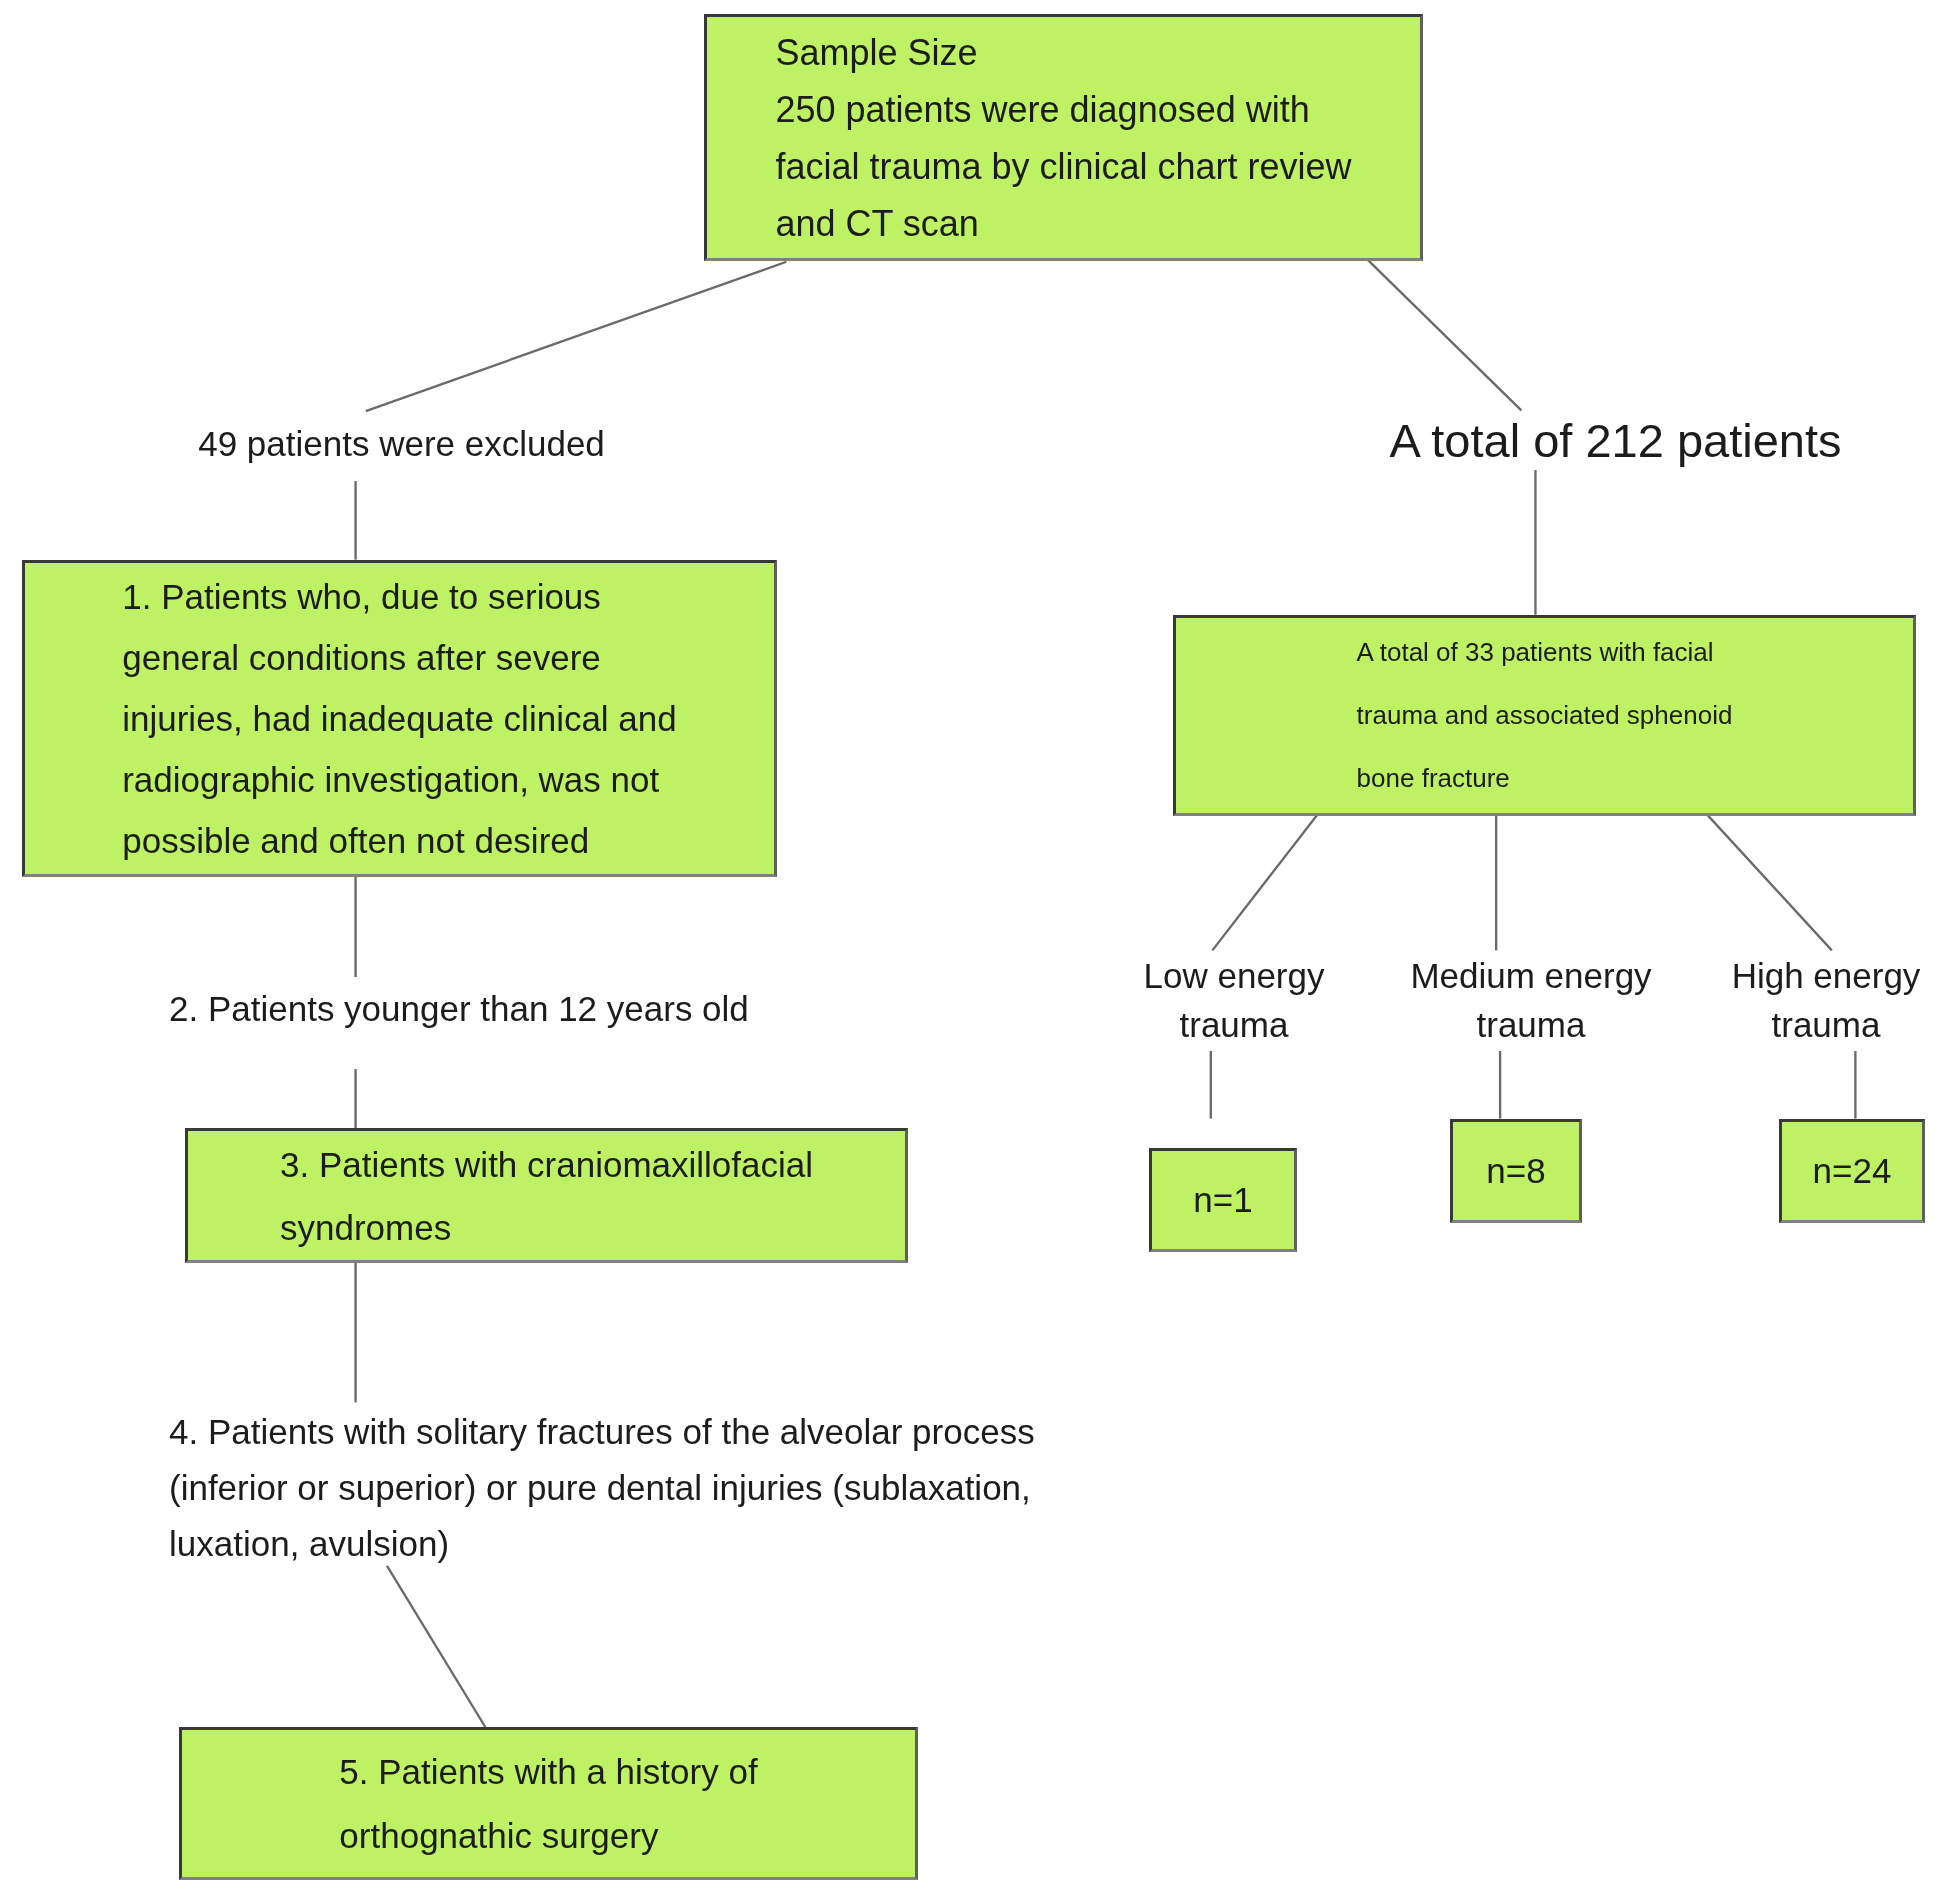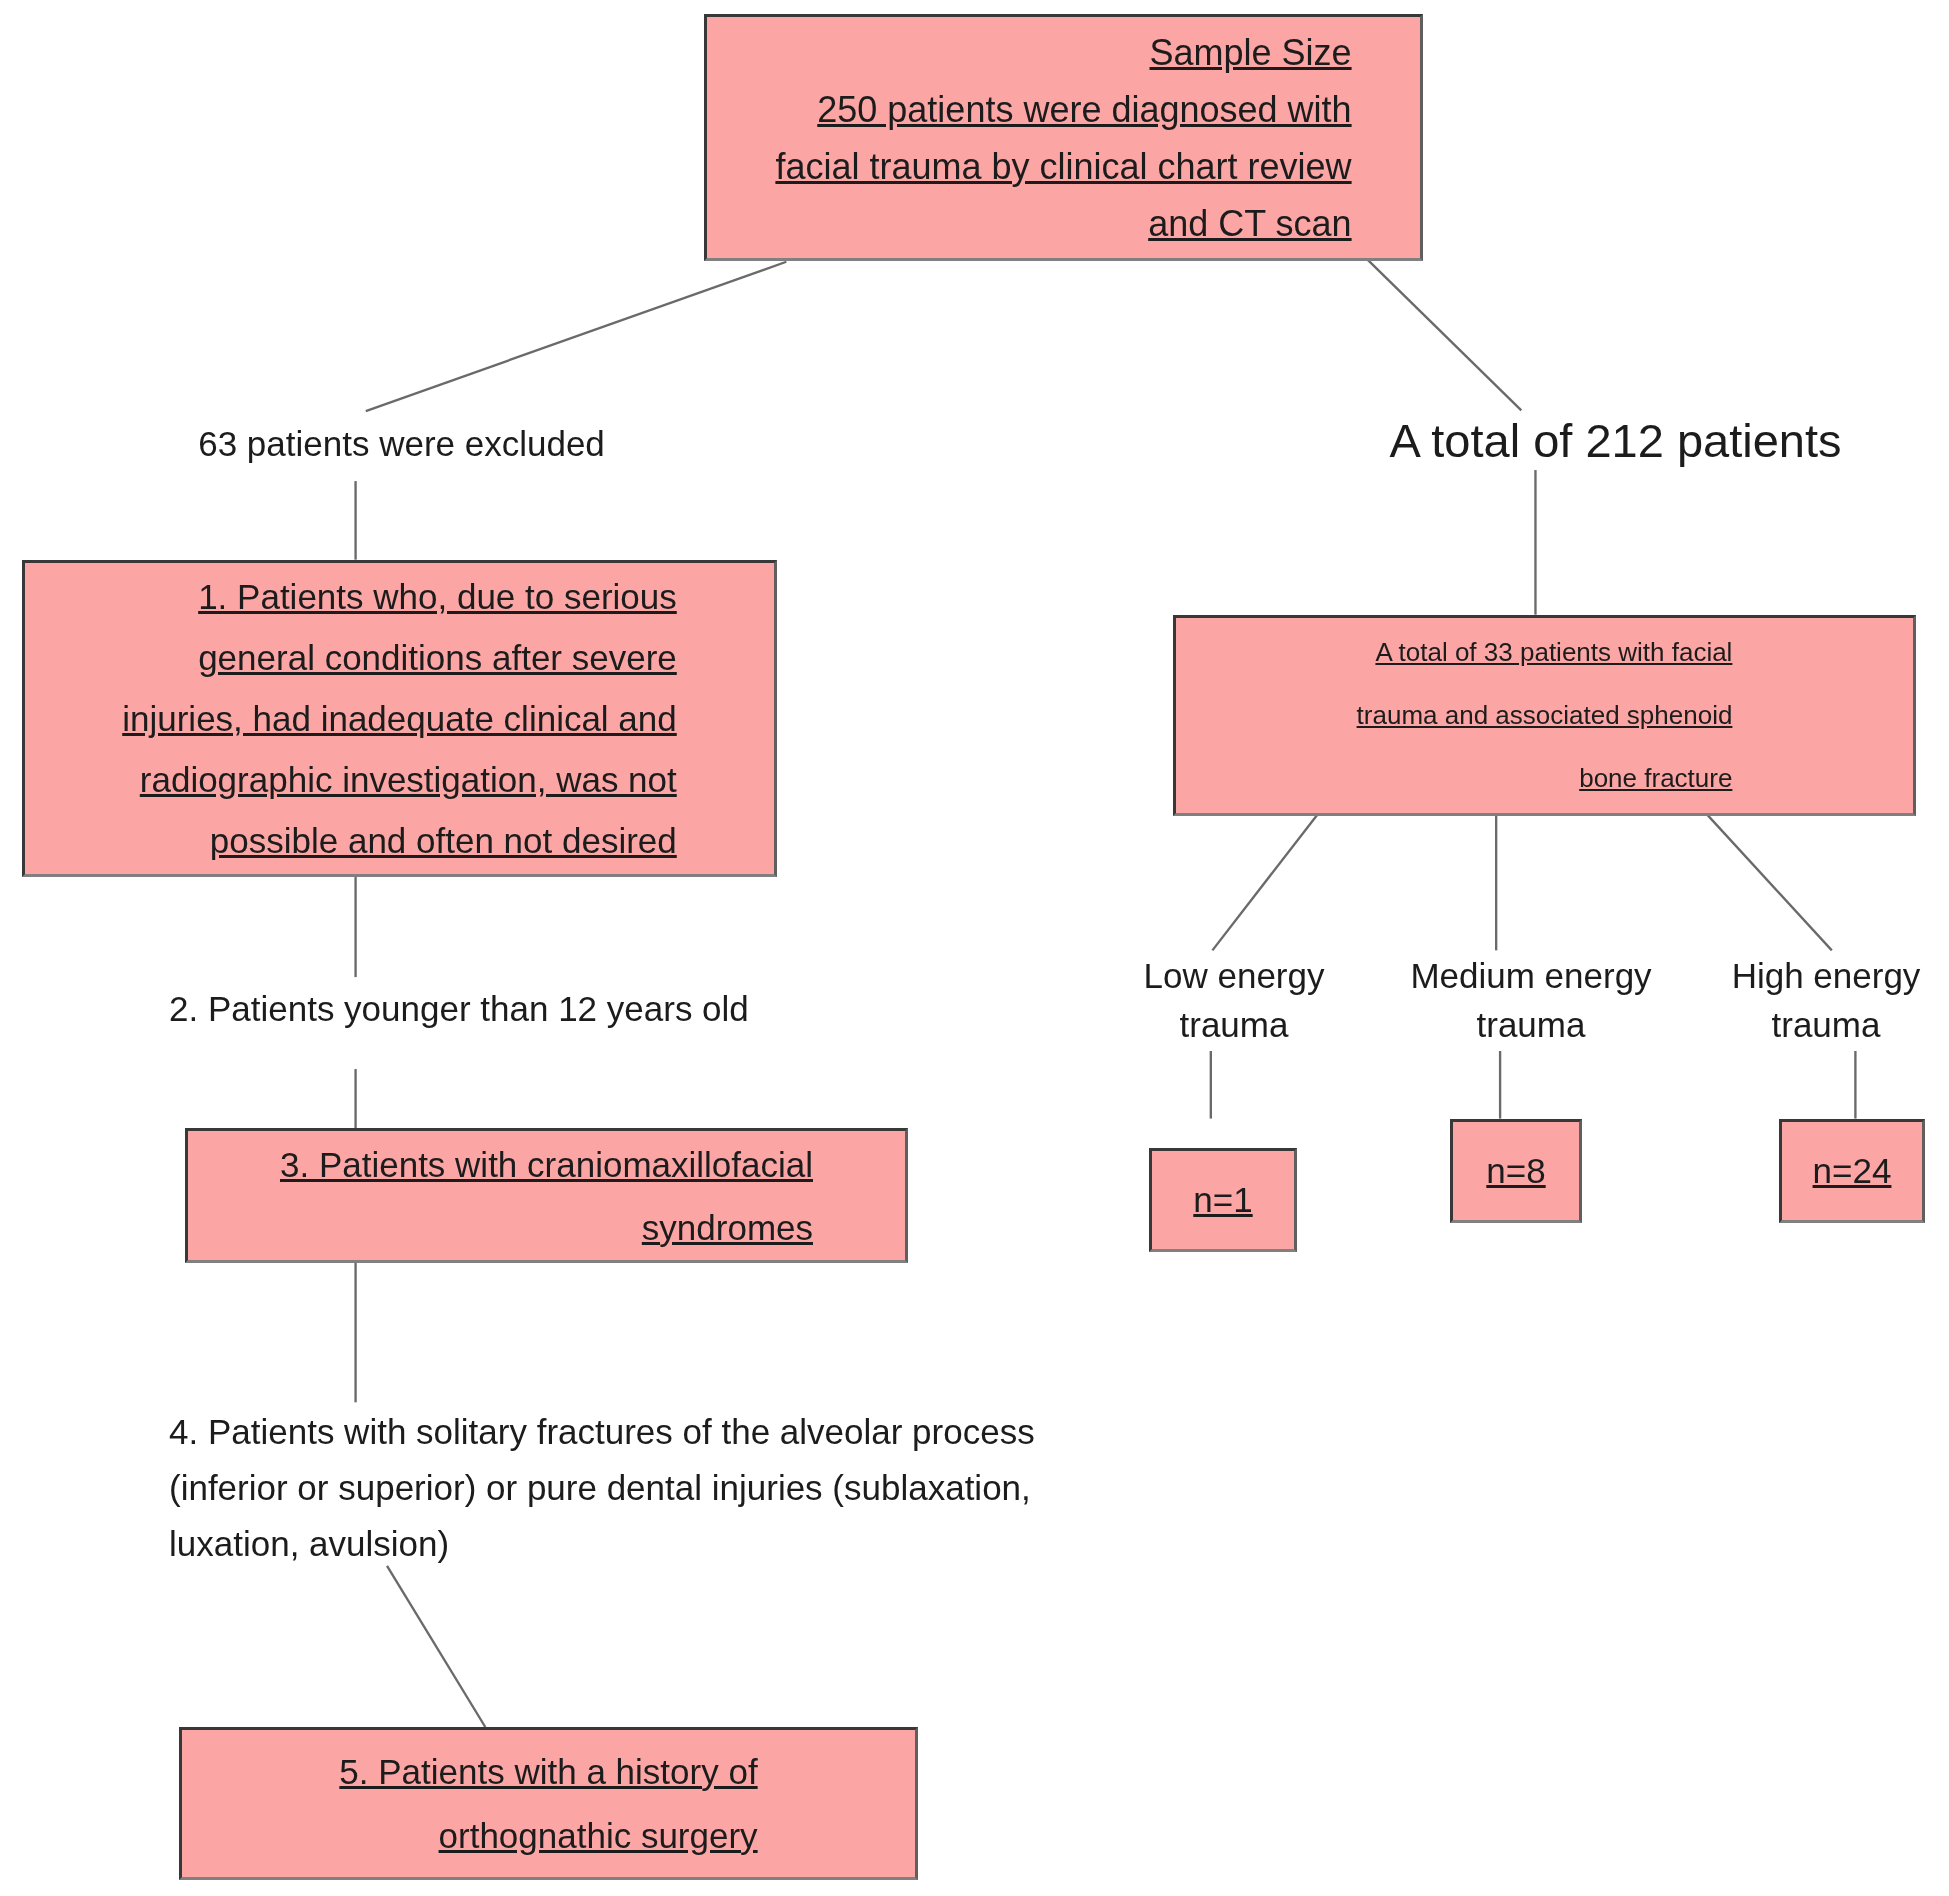--- a/index.html
+++ b/index.html
@@ -18,23 +18,23 @@
     overflow:hidden;
   }
   #canvas{position:relative;width:1950px;height:1896px;background:var(--background);}
   #wires{position:absolute;left:0;top:0;width:1950px;height:1896px;z-index:1;}
   #wires line{stroke:var(--line);stroke-width:3;}
   .node{
     position:absolute;z-index:2;box-sizing:border-box;
     border:3.1px solid var(--border-dark);
     border-right-color:var(--border-mid);
     border-bottom-color:var(--border-light);
-    background:#fca5a5;
+    background:#bef264;
     display:flex;align-items:center;justify-content:center;
-    text-align:right;white-space:pre-line;color:var(--text);text-decoration:underline;
+    text-align:left;white-space:pre-line;color:var(--text);
   }
   .label{
     position:absolute;z-index:2;white-space:pre-line;color:var(--text);
     display:flex;align-items:center;
   }
   .center{justify-content:center;text-align:center;}
   .left{justify-content:flex-start;text-align:left;}
 
   #sample-size   {left:704px;  top:14px;   width:719px; height:247px; font-size:36px; line-height:57px;}
   #excluded      {left:142px;  top:415px;  width:519px; height:57px;  font-size:35px;}
@@ -72,21 +72,21 @@
     <line x1="1540" y1="1337" x2="1540" y2="1423"></line>
     <line x1="1908" y1="1337" x2="1908" y2="1423"></line>
     <line x1="2360" y1="1337" x2="2360" y2="1423"></line>
   </svg>
 
   <div class="node" id="sample-size">Sample Size
 250 patients were diagnosed with
 facial trauma by clinical chart review
 and CT scan</div>
 
-  <div class="label center" id="excluded">63 patients were excluded</div>
+  <div class="label center" id="excluded">49 patients were excluded</div>
 
   <div class="label center" id="total-212">A total of 212 patients</div>
 
   <div class="node" id="exclusion-1">1. Patients who, due to serious
 general conditions after severe
 injuries, had inadequate clinical and
 radiographic investigation, was not
 possible and often not desired</div>
 
   <div class="label left" id="exclusion-2">2. Patients younger than 12 years old</div>

